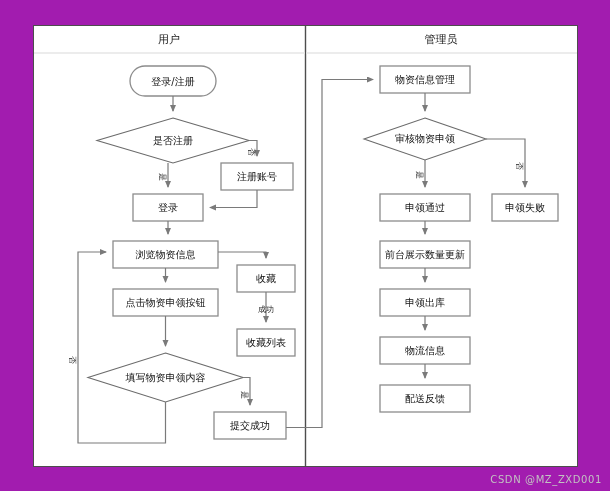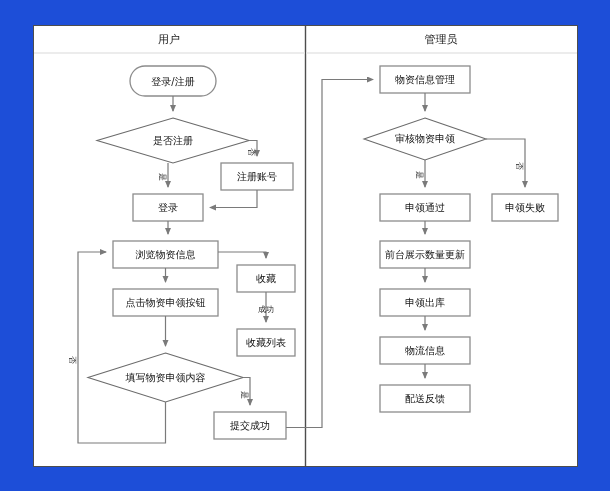--- a/index.html
+++ b/index.html
@@ -10,21 +10,21 @@
   body {
     width: 610px;
     height: 491px;
     font-family: "DejaVu Sans", "Liberation Sans", sans-serif;
     overflow: hidden;
   }
   #canvas {
     position: relative;
     width: 610px;
     height: 491px;
-    background: #1d4ed8;
+    background: #a21caf;
   }
   svg#flow {
     position: absolute;
     left: 0;
     top: 0;
     width: 610px;
     height: 491px;
   }
   .lane-frame {
     fill: #ffffff;
@@ -205,14 +205,15 @@
     <path class="edge" d="M486,139 L525,139 L525,187" marker-end="url(#arrow)"></path>
     <text class="edge-label-v" x="519" y="166" transform="rotate(90 519 166)">否</text>
 
     <path class="edge" d="M425,221 L425,234" marker-end="url(#arrow)"></path>
     <path class="edge" d="M425,268 L425,282" marker-end="url(#arrow)"></path>
     <path class="edge" d="M425,316 L425,330" marker-end="url(#arrow)"></path>
     <path class="edge" d="M425,364 L425,378" marker-end="url(#arrow)"></path>
 
   </svg>
 
+  <div class="watermark">CSDN @MZ_ZXD001</div>
 
 </div>
 
 </body></html>

